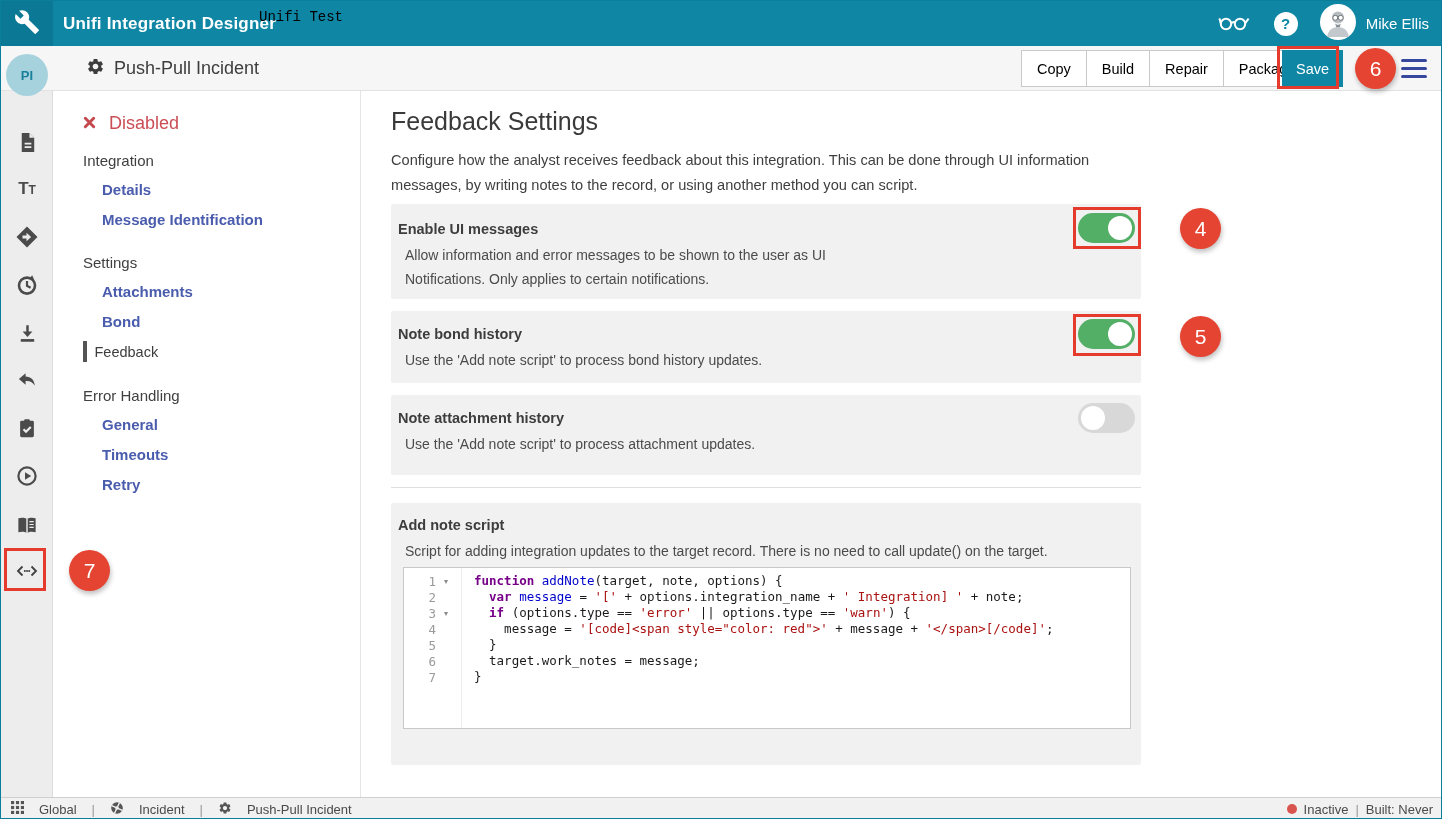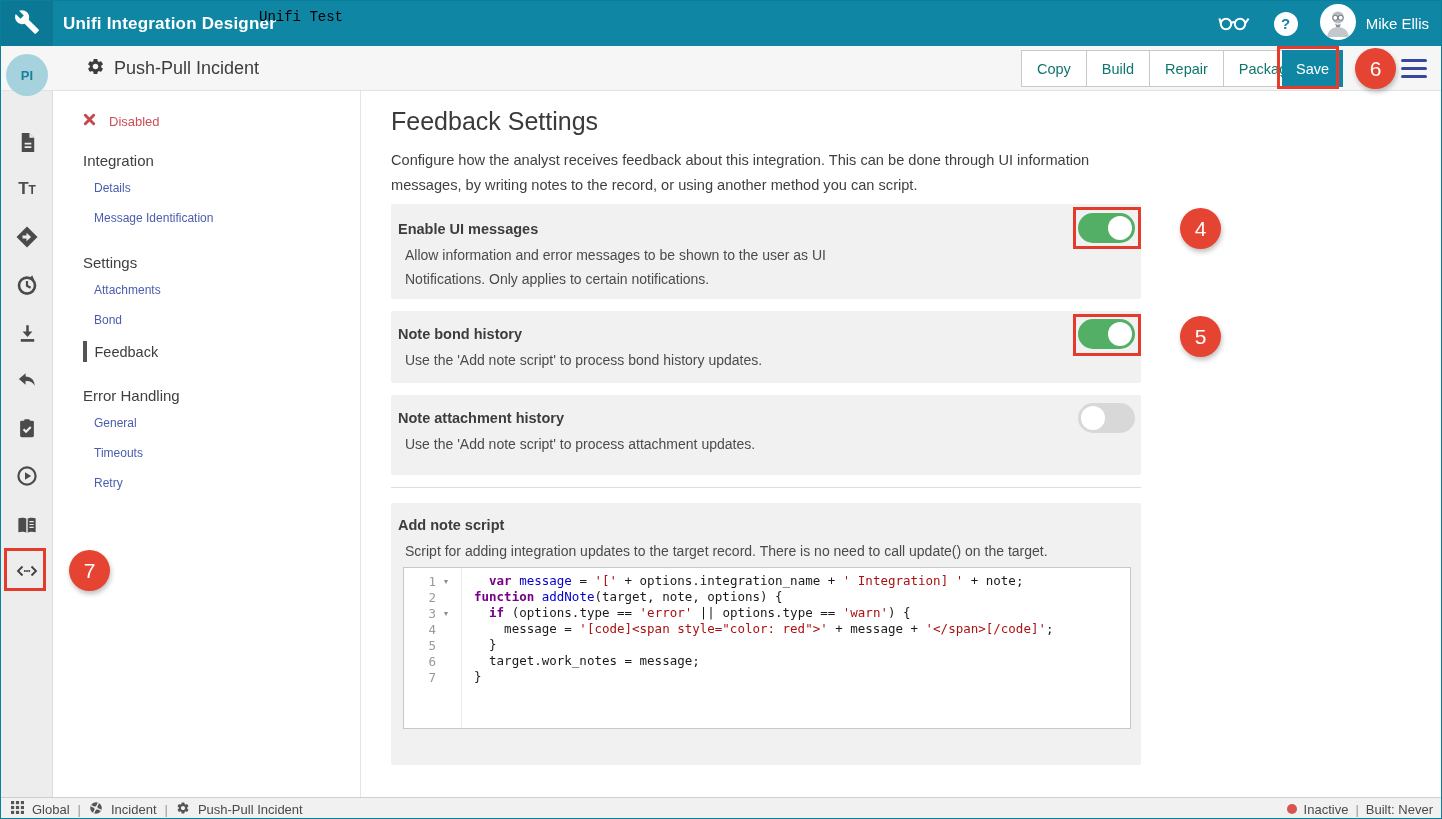--- a/index.html
+++ b/index.html
@@ -14,38 +14,38 @@
   .topbar-right { position:absolute; right:14px; top:0; height:45px; display:flex; align-items:center; gap:22px; }
   .help-circle { width:24px; height:24px; border-radius:50%; background:#fff; color:#0e86a4; font-weight:bold; font-size:15px; display:flex; align-items:center; justify-content:center; }
   .user-chip { display:flex; align-items:center; gap:10px; color:#fff; font-size:15px; }
 
   
   .toolbar { position:absolute; left:0; top:45px; width:1442px; height:45px; background:#f6f6f6; border-bottom:1px solid #e2e2e2; }
   .pi-avatar { position:absolute; left:5px; top:53px; width:42px; height:42px; border-radius:50%; background:#a6d2dd; color:#19809b; font-weight:bold; font-size:13px; display:flex; align-items:center; justify-content:center; z-index:5; }
   .page-head { position:absolute; left:85px; top:45px; height:45px; display:flex; align-items:center; gap:9px; color:#3d3d3d; }
   .page-head .ttl { font-size:18px; }
   .btn-group { position:absolute; left:1020px; top:49px; display:flex; }
-  .btn { height:37px; padding:0 15px; background:#fff; border:1px solid #c9c9c9; margin-left:-1px; font-size:14.5px; color:#0f766e; display:flex; align-items:center; font-family:inherit; }
+  .btn { height:37px; padding:0 15px; background:#fff; border:1px solid #c9c9c9; margin-left:-1px; font-size:14.5px; color:#000000; display:flex; align-items:center; font-family:inherit; }
   .btn:first-child { margin-left:0; }
   .btn-save { height:37px; padding:0 13px; background:#0e86a4; color:#fff; border:1px solid #0e86a4; font-size:14.5px; display:flex; align-items:center; position:absolute; left:1281px; top:49px; font-family:inherit; }
   .hamburger { position:absolute; left:1400px; top:58px; width:26px; height:19px; display:flex; flex-direction:column; justify-content:space-between; cursor:pointer; }
   .hamburger span { display:block; height:3.4px; background:#36489e; border-radius:2px; }
 
   
   .rail { position:absolute; left:0; top:90px; width:52px; height:706px; background:#ededed; border-right:1px solid #dcdcdc; }
   .rail-icon { position:absolute; left:0; width:52px; height:26px; display:flex; align-items:center; justify-content:center; color:#4b4b4b; cursor:pointer; }
   .tt { font-weight:bold; color:#4b4b4b; font-size:17px; }
   .tt .sm { font-size:12px; }
   .rail-collapse { position:absolute; left:0; top:724px; width:52px; height:26px; background:#d9d9d9; display:flex; align-items:center; justify-content:center; color:#333; font-size:11px; cursor:pointer; }
 
   
   .nav { position:absolute; left:53px; top:90px; width:307px; height:706px; background:#fff; border-right:1px solid #e4e4e4; }
-  .nav-status { position:absolute; left:29px; top:22px; display:flex; align-items:center; gap:13px; color:#cb4e55; font-size:13px; cursor:pointer; }
+  .nav-status { position:absolute; left:29px; top:22px; display:flex; align-items:center; gap:13px; color:#cb4e55; font-size:18px; cursor:pointer; }
   .nav-sec { position:absolute; left:29px; color:#404040; font-size:15px; }
-  .nav-link { position:absolute; left:40px; color:#4a5cad; font-size:12px; cursor:pointer; }
+  .nav-link { position:absolute; left:48px; color:#4a5cad; font-size:15px; cursor:pointer;font-weight:bold; }
   .nav-active { position:absolute; left:29px; display:flex; align-items:center; gap:8px; cursor:pointer; }
   .nav-active .bar { width:3.5px; height:21px; background:#545454; }
   .nav-active .lbl { color:#3d3d3d; font-size:14.5px; }
 
   
   .main-h1 { position:absolute; left:390px; top:106px; font-size:25px; font-weight:400; color:#3a3a3a; }
   .main-desc { position:absolute; left:390px; top:147px; width:752px; font-size:14.6px; line-height:25px; color:#3f3f3f; }
 
   .card { position:absolute; left:390px; width:750px; background:#f1f1f1; border-radius:2px; }
   .card .c-title { position:absolute; left:7px; font-size:14.5px; font-weight:bold; color:#3d3d3d; }
@@ -67,21 +67,21 @@
   .tok-kw { color:#770088; font-weight:bold; }
   .tok-def { color:#0000cc; }
   .tok-str { color:#aa1111; }
 
   
   .ann-box { position:absolute; border:3px solid #e43b2c; z-index:20; pointer-events:none; }
   .ann-badge { position:absolute; width:41px; height:41px; border-radius:50%; background:#e64432; color:#fff; font-size:21px; display:flex; align-items:center; justify-content:center; z-index:20; box-shadow:1px 3px 5px rgba(0,0,0,.25); }
 
   
   .statusbar { position:absolute; left:0; top:796px; width:1442px; height:23px; background:#f1f1f1; border-top:1px solid #cfcfcf; display:flex; align-items:center; font-size:13px; color:#4a4a4a; padding:0 10px; }
-  .sb-left { display:flex; align-items:center; gap:8px; }
+  .sb-left { display:flex; align-items:center; gap:15px; }
   .sb-right { margin-left:auto; display:flex; align-items:center; gap:7px; }
   .sb-sep { color:#999; }
   .dot { width:10px; height:10px; border-radius:50%; background:#d9534f; }
 </style>
 </head>
 <body>
 
 <div class="frame">
 
   <div class="topbar">
@@ -306,22 +306,22 @@
           <div class="grow">
             <span class="ln">6</span>
             <span class="fold"></span>
           </div>
           <div class="grow">
             <span class="ln">7</span>
             <span class="fold"></span>
           </div>
         </div>
       <div class="codearea" id="ed-code">
+          <div class="cline"><span class="tok-kw">function</span><span> </span><span class="tok-def">addNote</span><span>(target, note, options) {</span></div>
           <div class="cline"><span>  </span><span class="tok-kw">var</span><span> </span><span class="tok-def">message</span><span> = </span><span class="tok-str">'['</span><span> + options.integration_name + </span><span class="tok-str">' Integration] '</span><span> + note;</span></div>
-          <div class="cline"><span class="tok-kw">function</span><span> </span><span class="tok-def">addNote</span><span>(target, note, options) {</span></div>
           <div class="cline"><span>  </span><span class="tok-kw">if</span><span> (options.type == </span><span class="tok-str">'error'</span><span> || options.type == </span><span class="tok-str">'warn'</span><span>) {</span></div>
           <div class="cline"><span>    message = </span><span class="tok-str">'[code]&lt;span style="color: red"&gt;'</span><span> + message + </span><span class="tok-str">'&lt;/span&gt;[/code]'</span><span>;</span></div>
           <div class="cline"><span>  }</span></div>
           <div class="cline"><span>  target.work_notes = message;</span></div>
           <div class="cline"><span>}</span></div>
         </div>
     </div>
   </div>
 
   <div class="statusbar">

